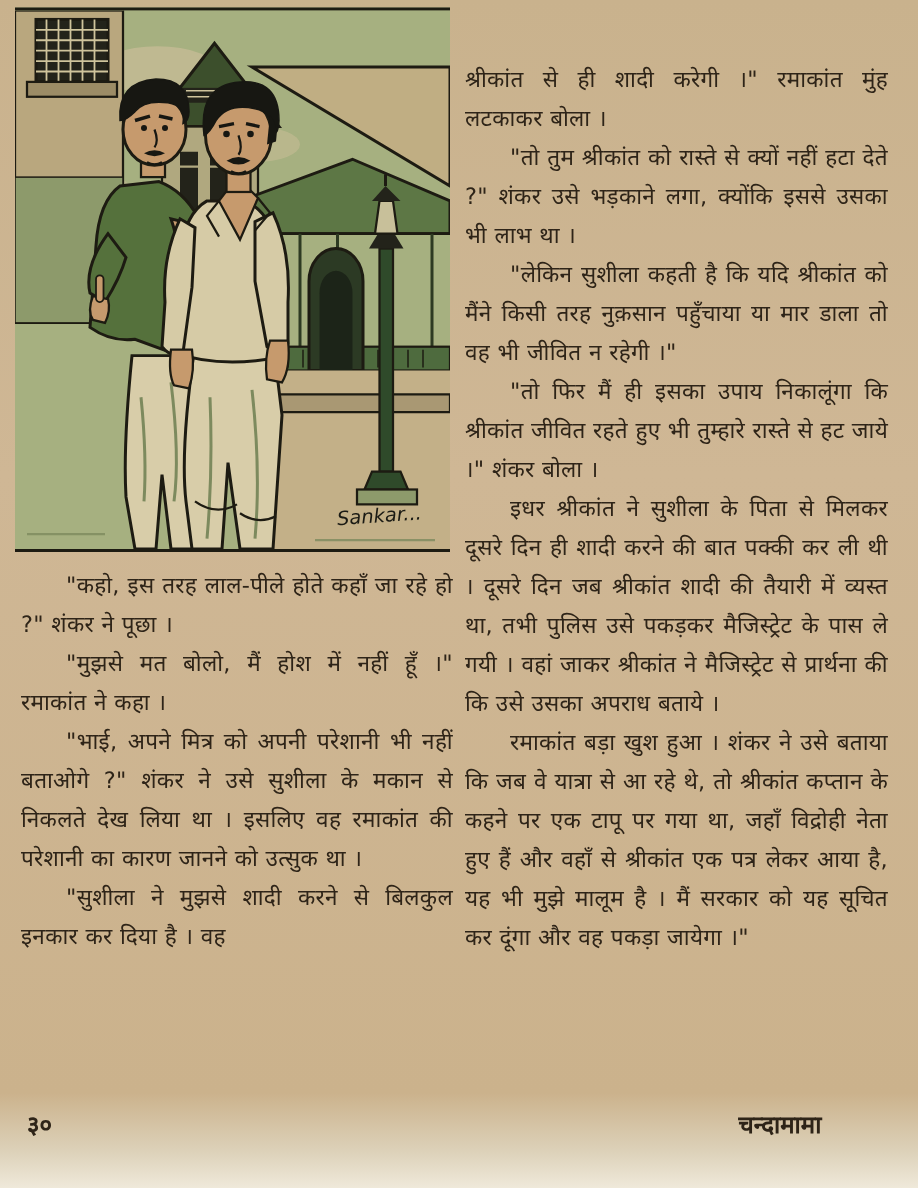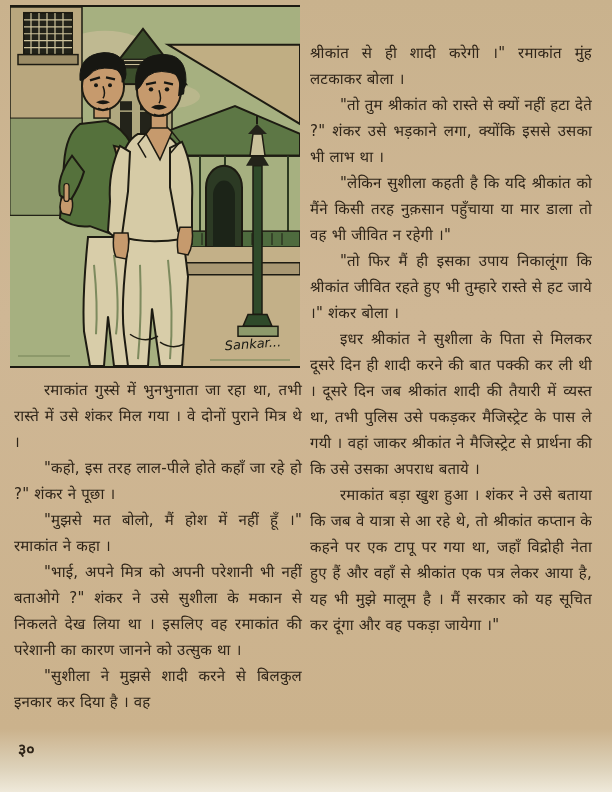--- a/index.html
+++ b/index.html
@@ -202,22 +202,22 @@
   <div class="col col-right">
     <p class="noindent">श्रीकांत से ही शादी करेगी ।" रमाकांत मुंह लटकाकर बोला ।</p>
     <p>"तो तुम श्रीकांत को रास्ते से क्यों नहीं हटा देते ?" शंकर उसे भड़काने लगा, क्योंकि इससे उसका भी लाभ था ।</p>
     <p>"लेकिन सुशीला कहती है कि यदि श्रीकांत को मैंने किसी तरह नुक़सान पहुँचाया या मार डाला तो वह भी जीवित न रहेगी ।"</p>
     <p>"तो फिर मैं ही इसका उपाय निकालूंगा कि श्रीकांत जीवित रहते हुए भी तुम्हारे रास्ते से हट जाये ।" शंकर बोला ।</p>
     <p>इधर श्रीकांत ने सुशीला के पिता से मिलकर दूसरे दिन ही शादी करने की बात पक्की कर ली थी । दूसरे दिन जब श्रीकांत शादी की तैयारी में व्यस्त था, तभी पुलिस उसे पकड़कर मैजिस्ट्रेट के पास ले गयी । वहां जाकर श्रीकांत ने मैजिस्ट्रेट से प्रार्थना की कि उसे उसका अपराध बताये ।</p>
     <p>रमाकांत बड़ा खुश हुआ । शंकर ने उसे बताया कि जब वे यात्रा से आ रहे थे, तो श्रीकांत कप्तान के कहने पर एक टापू पर गया था, जहाँ विद्रोही नेता हुए हैं और वहाँ से श्रीकांत एक पत्र लेकर आया है, यह भी मुझे मालूम है । मैं सरकार को यह सूचित कर दूंगा और वह पकड़ा जायेगा ।"</p>
   </div>
 
   <div class="col col-left">
-    <p>रमाकांत गुस्से में भुनभुनाता जा रहा था, तभी रास्ते में उसे शंकर मिल गया । वे दोनों पुराने मित्र थे ।</p>
     <p>"कहो, इस तरह लाल-पीले होते कहाँ जा रहे हो ?" शंकर ने पूछा ।</p>
     <p>"मुझसे मत बोलो, मैं होश में नहीं हूँ ।" रमाकांत ने कहा ।</p>
     <p>"भाई, अपने मित्र को अपनी परेशानी भी नहीं बताओगे ?" शंकर ने उसे सुशीला के मकान से निकलते देख लिया था । इसलिए वह रमाकांत की परेशानी का कारण जानने को उत्सुक था ।</p>
     <p>"सुशीला ने मुझसे शादी करने से बिलकुल इनकार कर दिया है । वह</p>
   </div>
 
   <div class="pagenum">३०</div>
+  <div class="magname">चन्दामामा</div>
 
 </div>
 
 </body></html>

